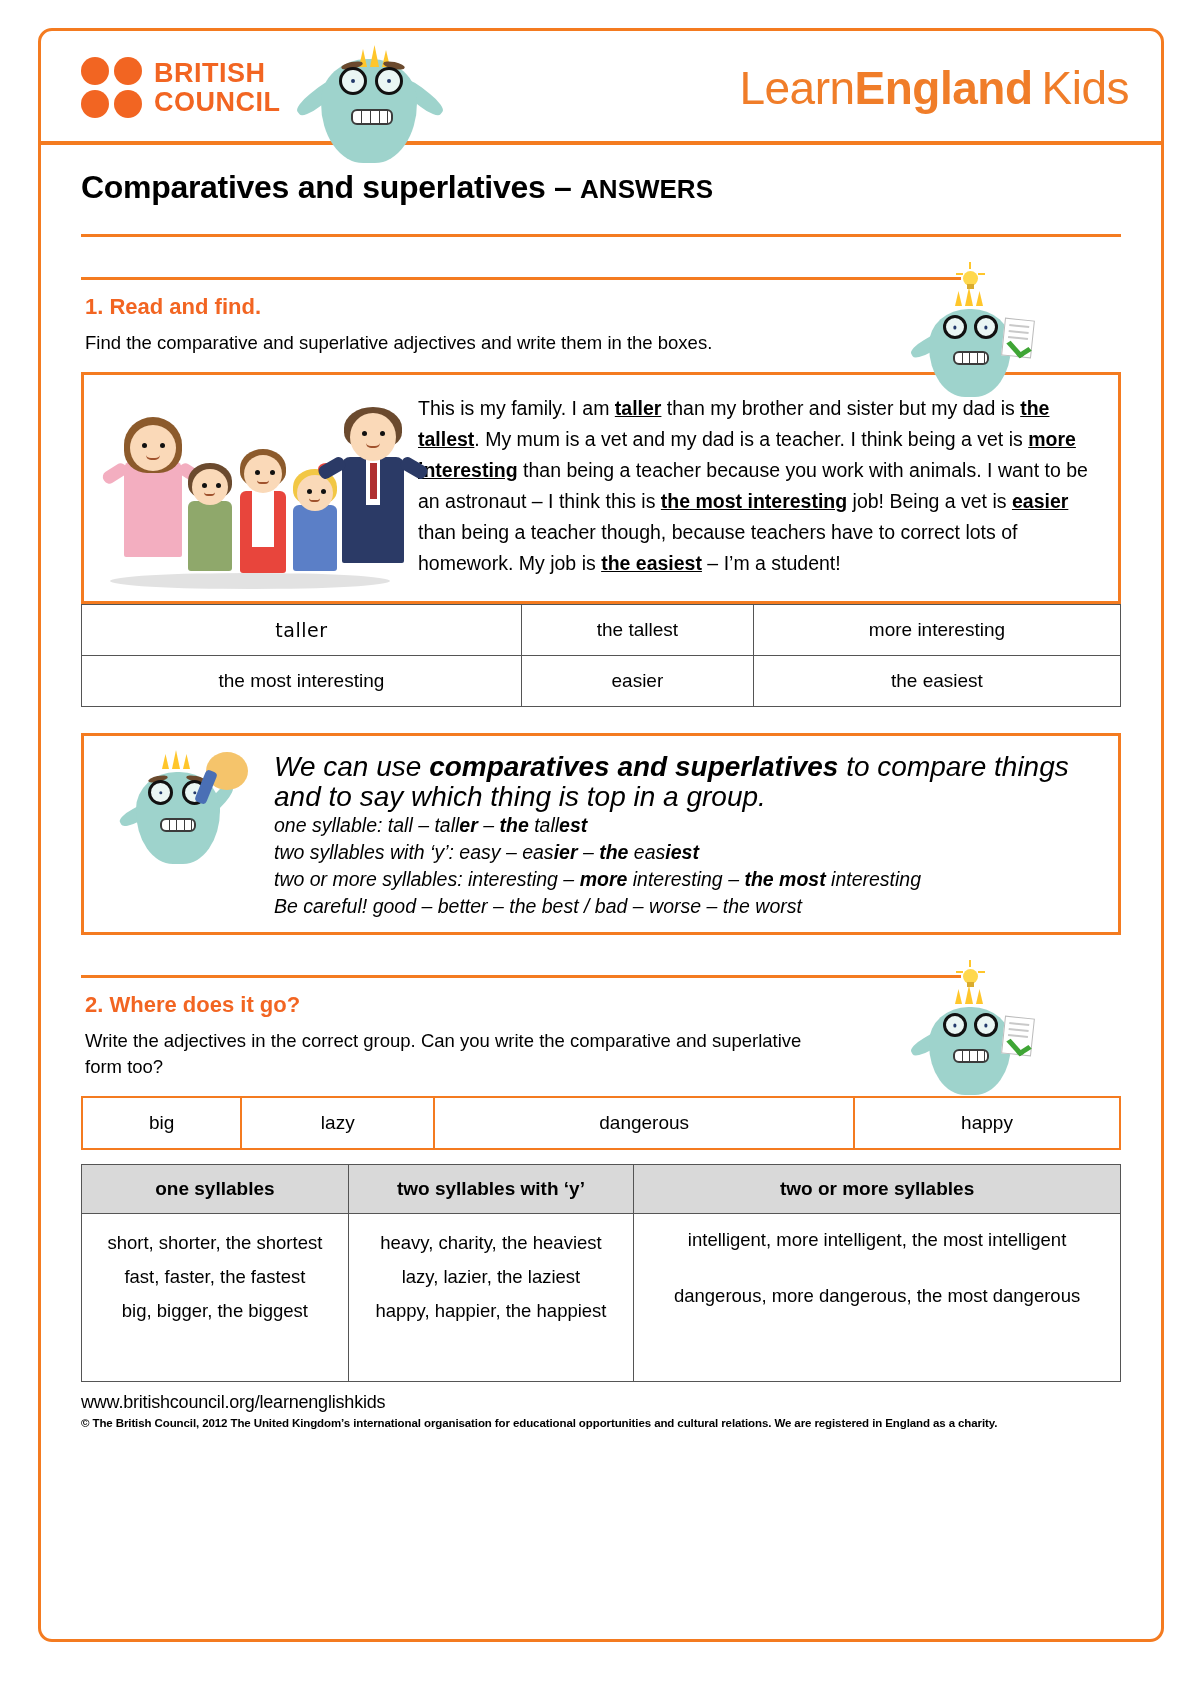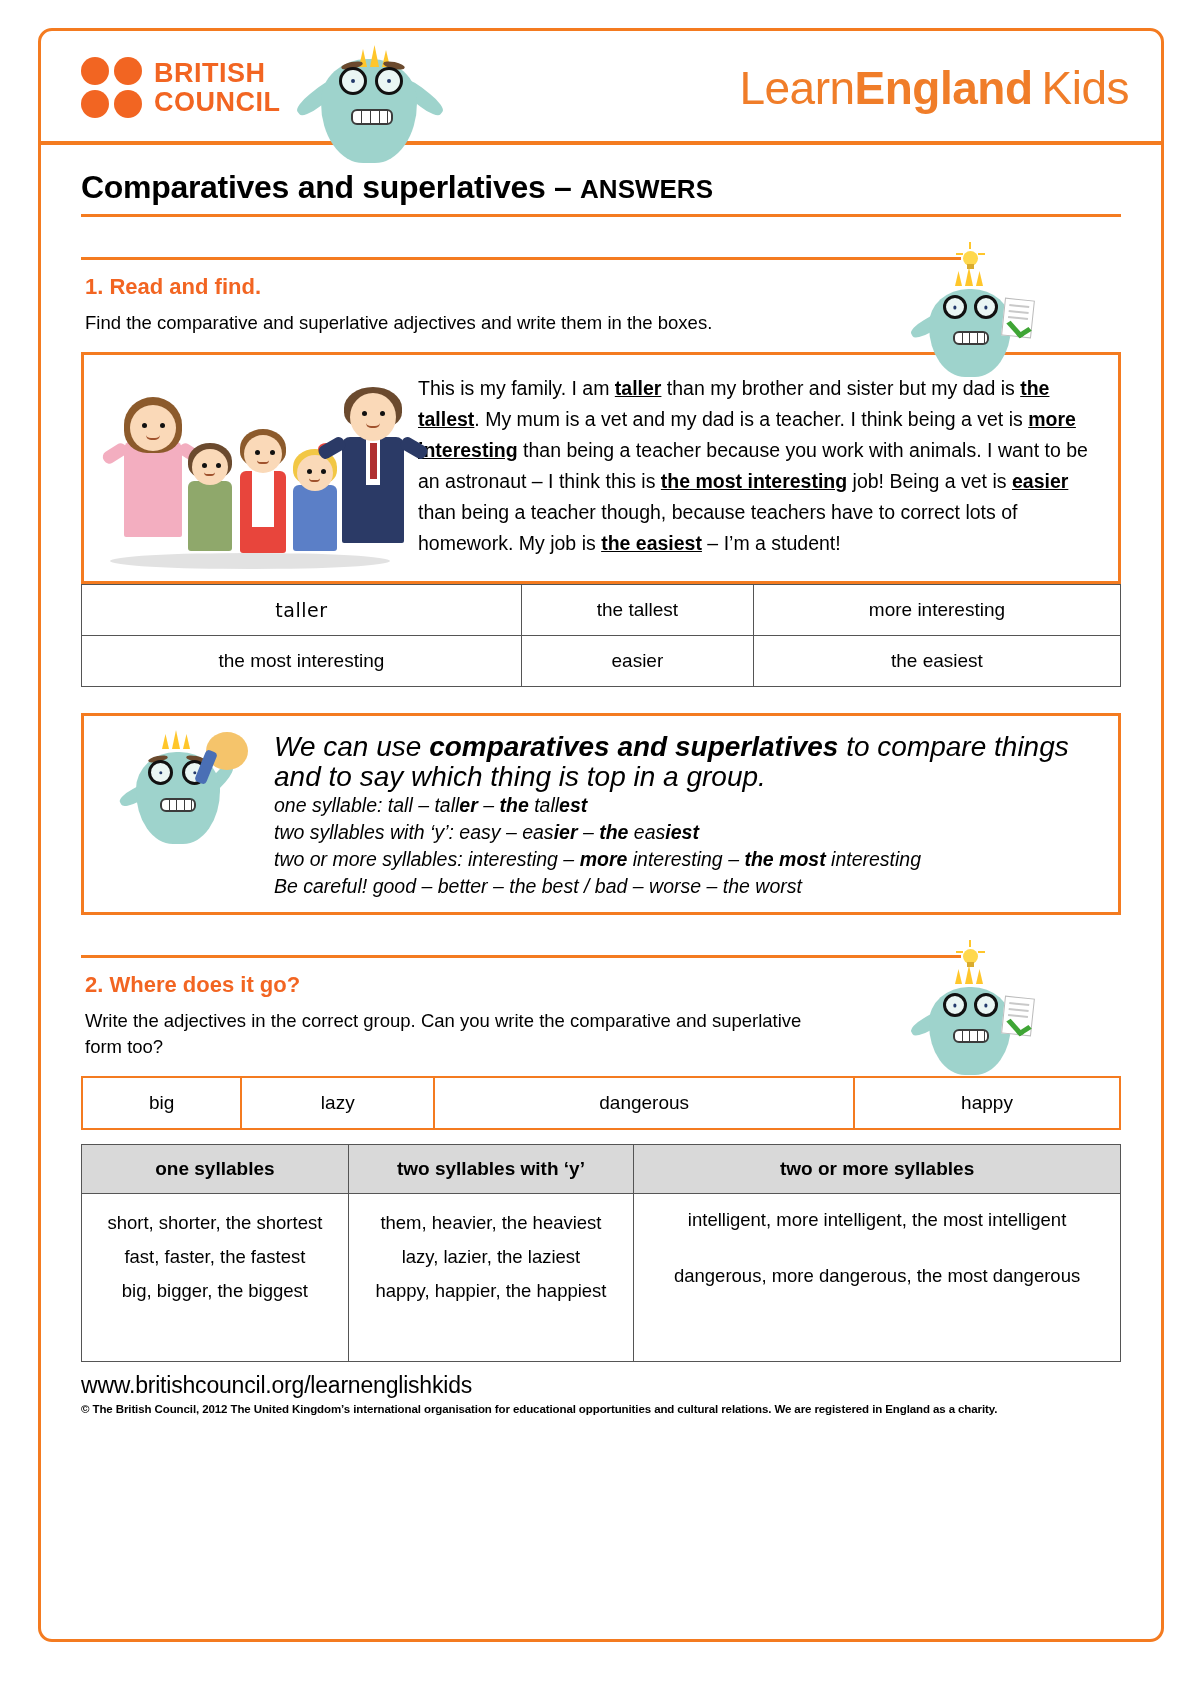--- a/index.html
+++ b/index.html
@@ -67,21 +67,21 @@
     position:absolute; background:#ffffff; border:2px solid #3b3b3b;
     border-radius:6px;
   }
   .m-tooth { position:absolute; width:1px; background:#3b3b3b; top:0; bottom:0; }
 
   
   .title-wrap { padding:24px 40px 0 40px; }
   .title {
     font-size:32px; font-weight:bold; letter-spacing:-0.3px;
     border-bottom:3px solid #F47B20;
-    padding-bottom:8px;
+    padding-bottom:28px;
   }
   .title .ans { font-size:26px; font-weight:bold; letter-spacing:0px; }
 
   
   .section { padding:0 40px; position:relative; }
   .sec-rule {
     border-top:3px solid #F47B20;
     margin:40px 0 0 0;
   }
   .sec-rule.short-rule { width:calc(100% - 160px); }
@@ -132,21 +132,21 @@
     border:1px solid #555; background:#D9D9D9; font-size:19px; font-weight:bold;
     padding:13px 6px; text-align:center;
   }
   table.cats td {
     border:1px solid #555; text-align:center; font-size:18.5px; line-height:34px;
     padding:12px 8px; vertical-align:top; height:168px;
   }
 
   
   .footer { padding:10px 40px 0 40px; }
-  .footer-url { font-size:23px; letter-spacing:-0.2px; }
+  .footer-url { font-size:18px; letter-spacing:-0.2px; }
   .footer-copy { font-size:11.5px; font-weight:bold; margin-top:4px; letter-spacing:-0.1px; }
 
   
   .fig { position:absolute; }
   .head { position:absolute; border-radius:50%; }
   .torso { position:absolute; border-radius:6px 6px 3px 3px; }
   .hair { position:absolute; border-radius:50% 50% 40% 40%; }
   .dot { position:absolute; width:5px; height:5px; background:#111; border-radius:50%; }
   .shadow {
     position:absolute; left:18px; bottom:4px; width:280px; height:16px;
@@ -414,21 +414,21 @@
         <th>two syllables with ‘y’</th>
         <th>two or more syllables</th>
       </tr>
       <tr>
         <td>
           <div class="hand-cell">short, shorter, the shortest</div>
           <div>fast, faster, the fastest</div>
           <div>big, bigger, the biggest</div>
         </td>
         <td>
-          <div>them, heavier, the heaviest</div>
+          <div>heavy, charity, the heaviest</div>
           <div>lazy, lazier, the laziest</div>
           <div>happy, happier, the happiest</div>
         </td>
         <td>
           <div style="line-height:28px;">intelligent, more intelligent, the most intelligent</div>
           <div style="line-height:28px; margin-top:28px;">dangerous, more dangerous, the most dangerous</div>
         </td>
       </tr>
     </tbody>
       </table>

